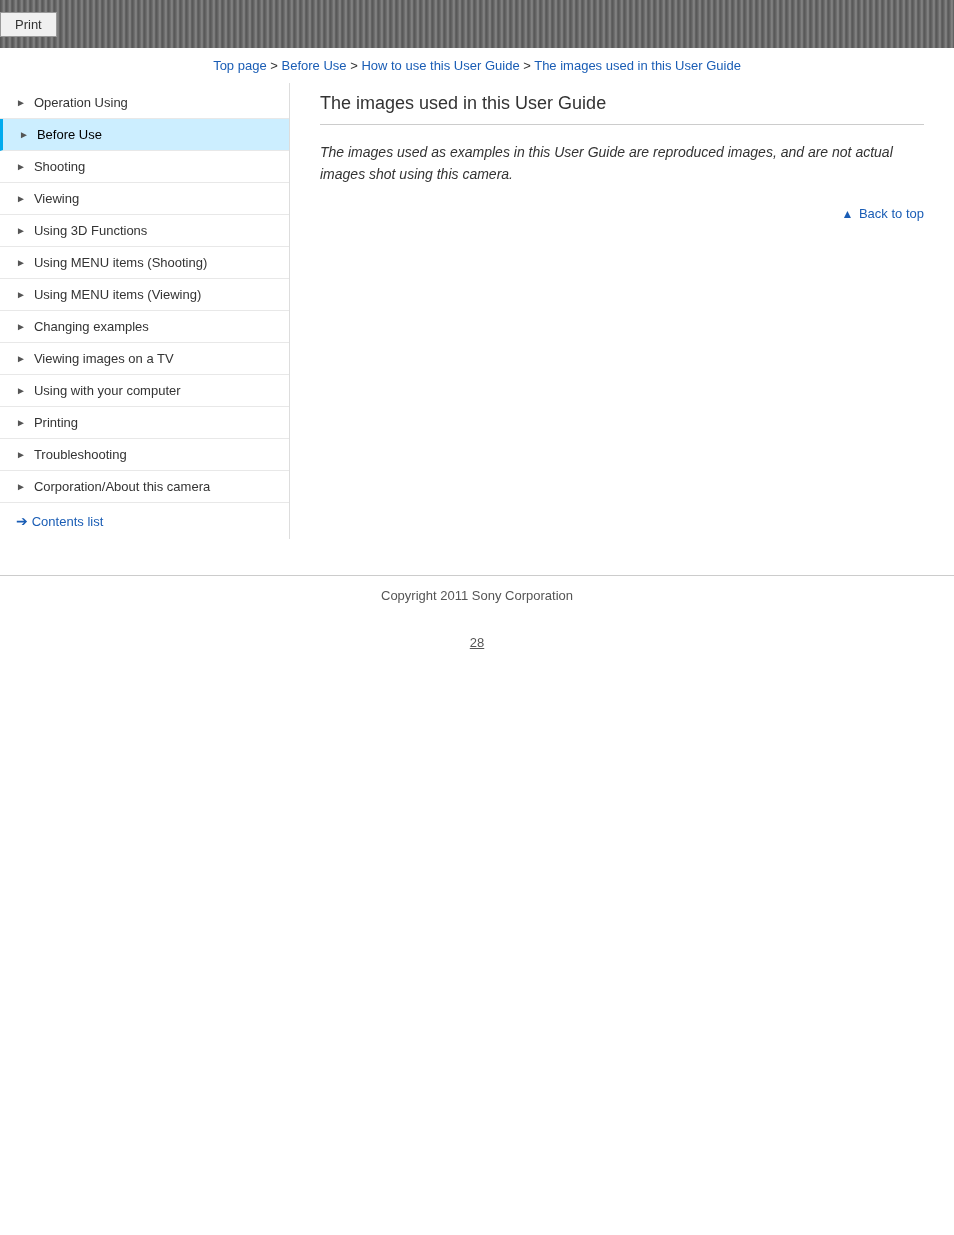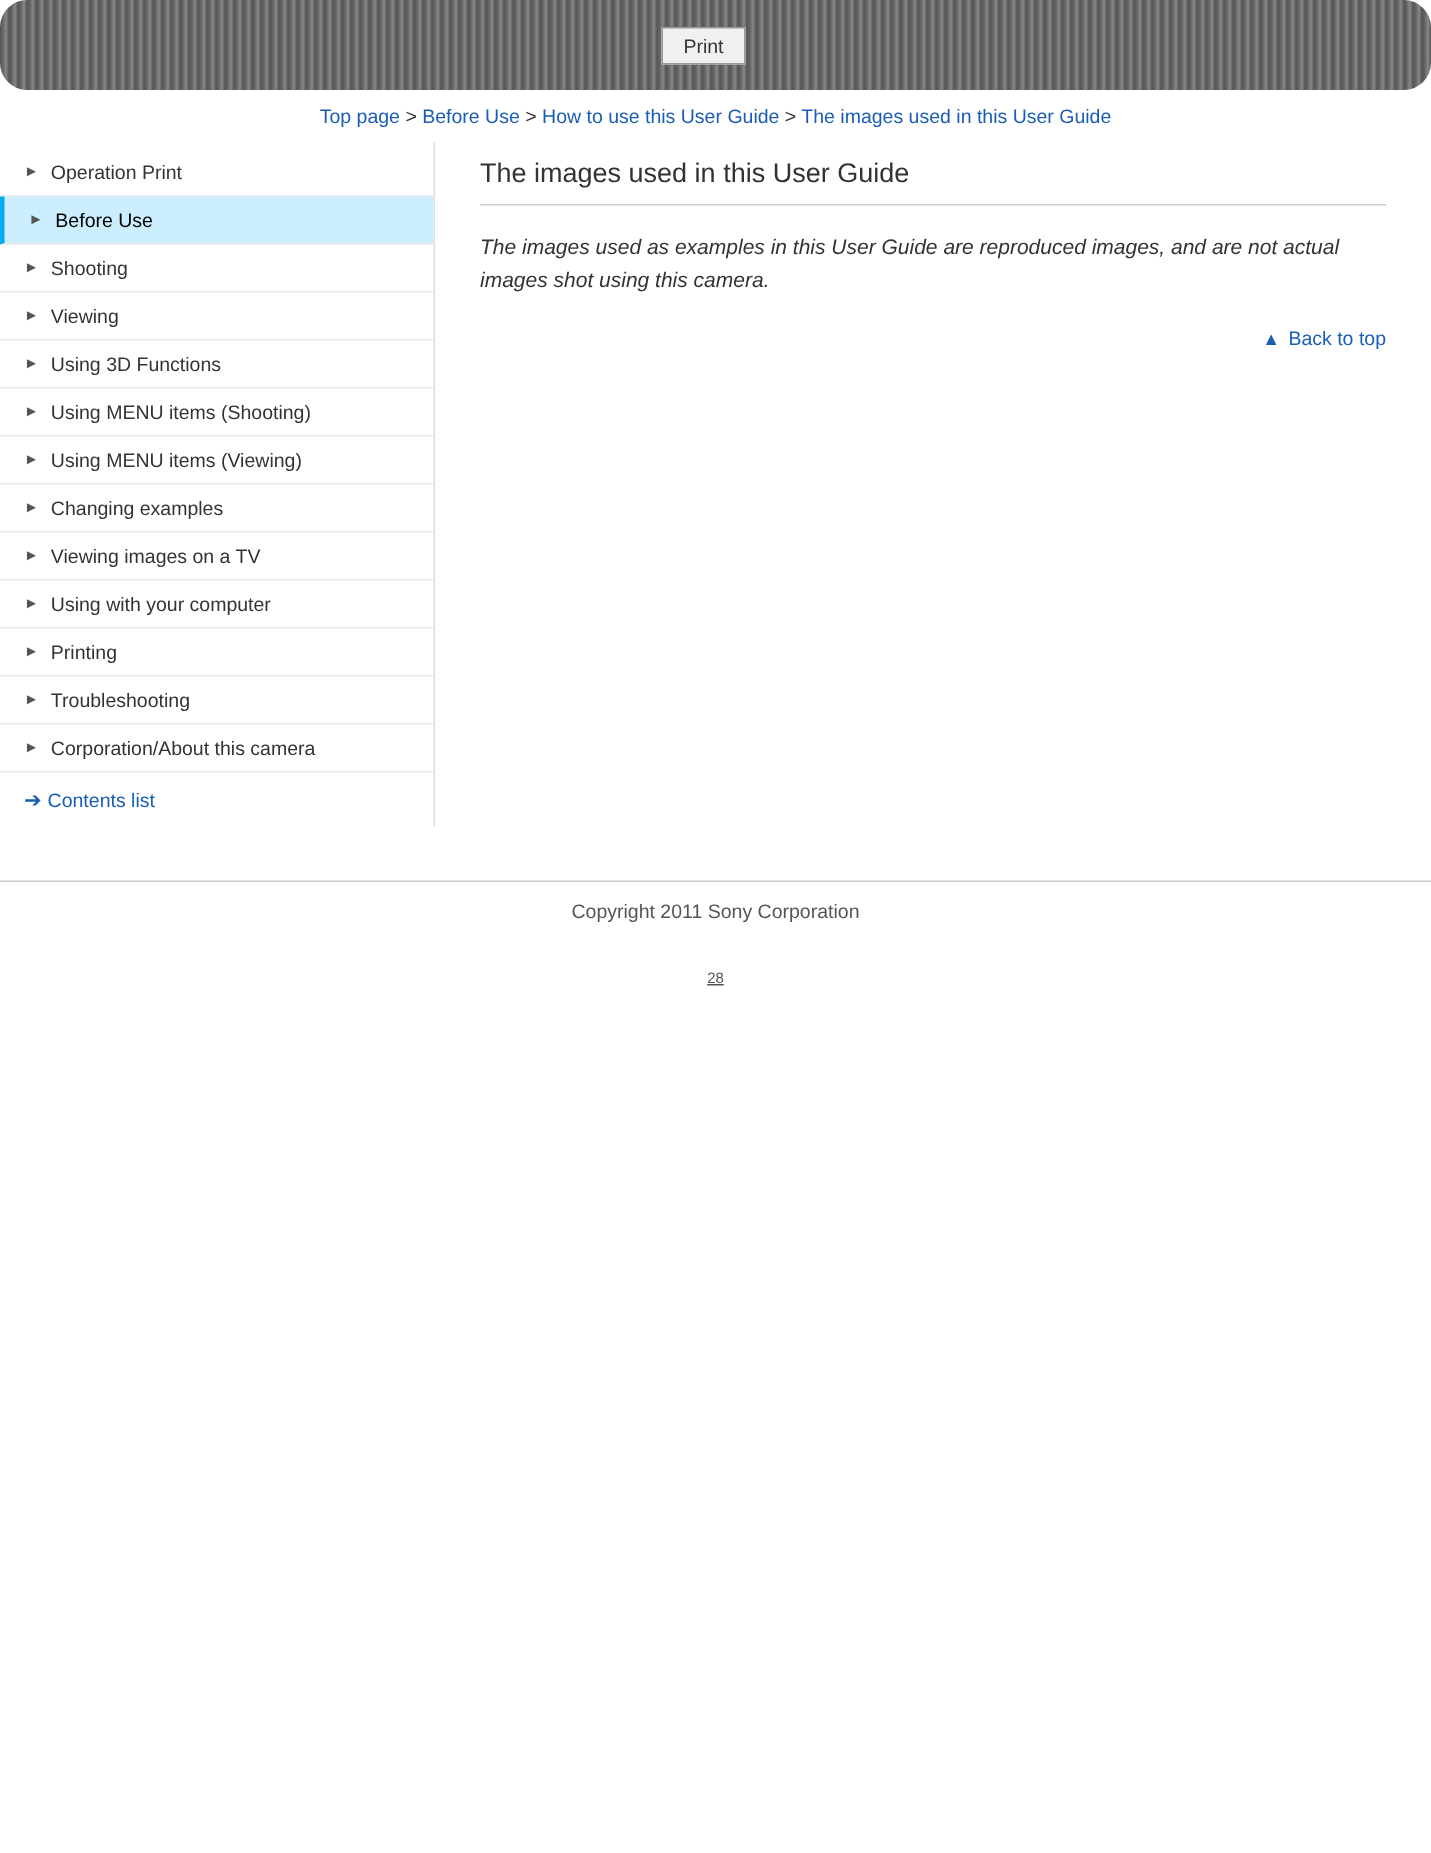--- a/index.html
+++ b/index.html
@@ -8,31 +8,30 @@
       font-size: 14px;
       background: #fff;
       color: #333;
       width: 954px;
       min-height: 1235px;
     }
 
     
     .header-bar {
       width: 100%;
-      height: 60px;
+      height: 48px;
       background: repeating-linear-gradient(
         90deg,
         #555 0px, #666 2px, #888 4px, #555 6px
       );
       position: relative;
       display: flex;
       align-items: center;
-      justify-content: center;
+      justify-content: flex-start;
       padding-right: 16px;
-      border-radius: 18px;
     }
     .print-button {
       background: #f0f0f0;
       border: 1px solid #999;
       padding: 4px 14px;
       font-size: 13px;
       cursor: pointer;
       color: #333;
     }
 
@@ -138,21 +137,21 @@
       text-align: center;
       padding: 12px;
       font-size: 13px;
       color: #555;
       margin-top: 36px;
     }
 
     .page-number {
       text-align: center;
       padding: 20px;
-      font-size: 10px;
+      font-size: 13px;
       color: #555;
       text-decoration: underline;
     }
   </style>
 </head>
 <body>
 
 <div class="header-bar">
   <button class="print-button">Print</button>
 </div>
@@ -166,21 +165,21 @@
   <span> &gt; </span>
   <a href="#">The images used in this User Guide</a>
 </div>
 
 <div class="main-layout">
 
   <nav class="sidebar">
 
     <div class="sidebar-item">
       <span class="arrow">►</span>
-      <a href="#">Operation Print</a>
+      <a href="#">Operation Using</a>
     </div>
 
     <div class="sidebar-item active">
       <span class="arrow">►</span>
       <a href="#">Before Use</a>
     </div>
 
     <div class="sidebar-item">
       <span class="arrow">►</span>
       <a href="#">Shooting</a>

